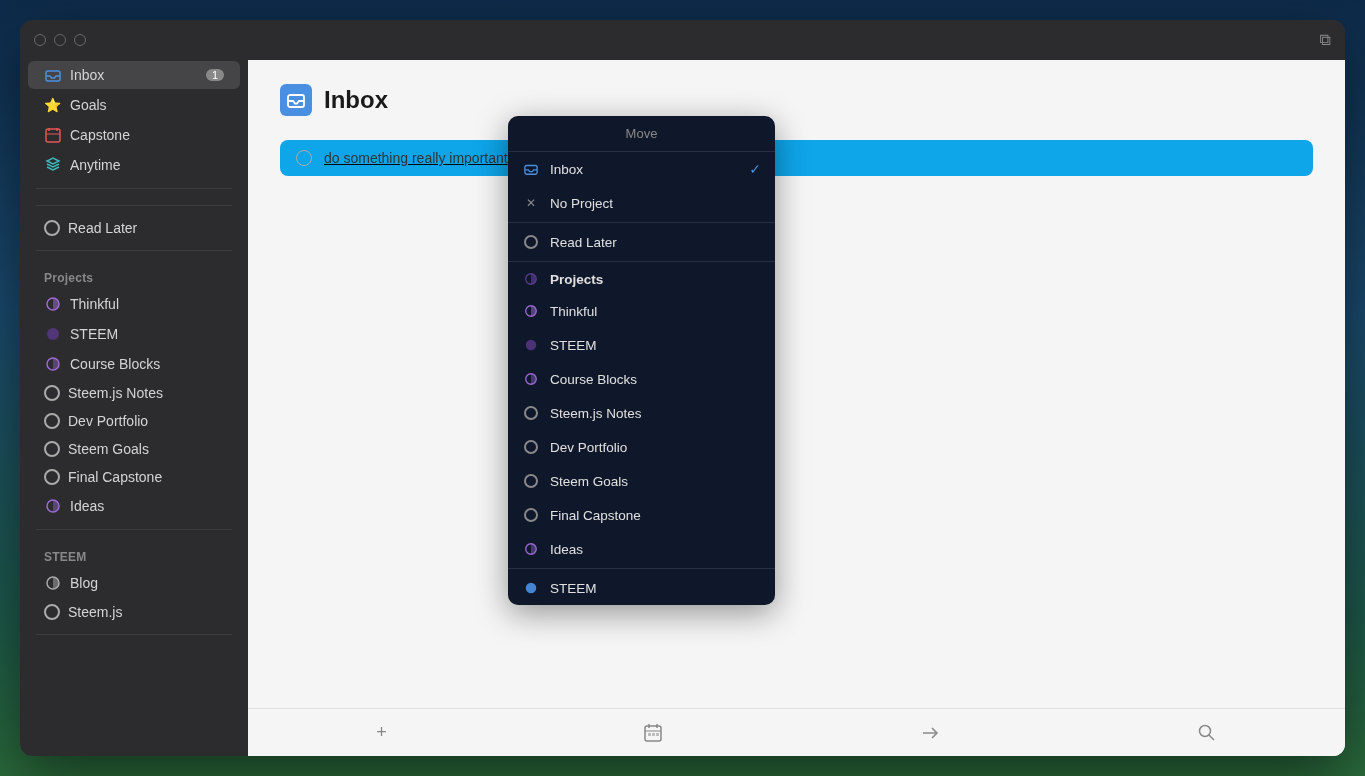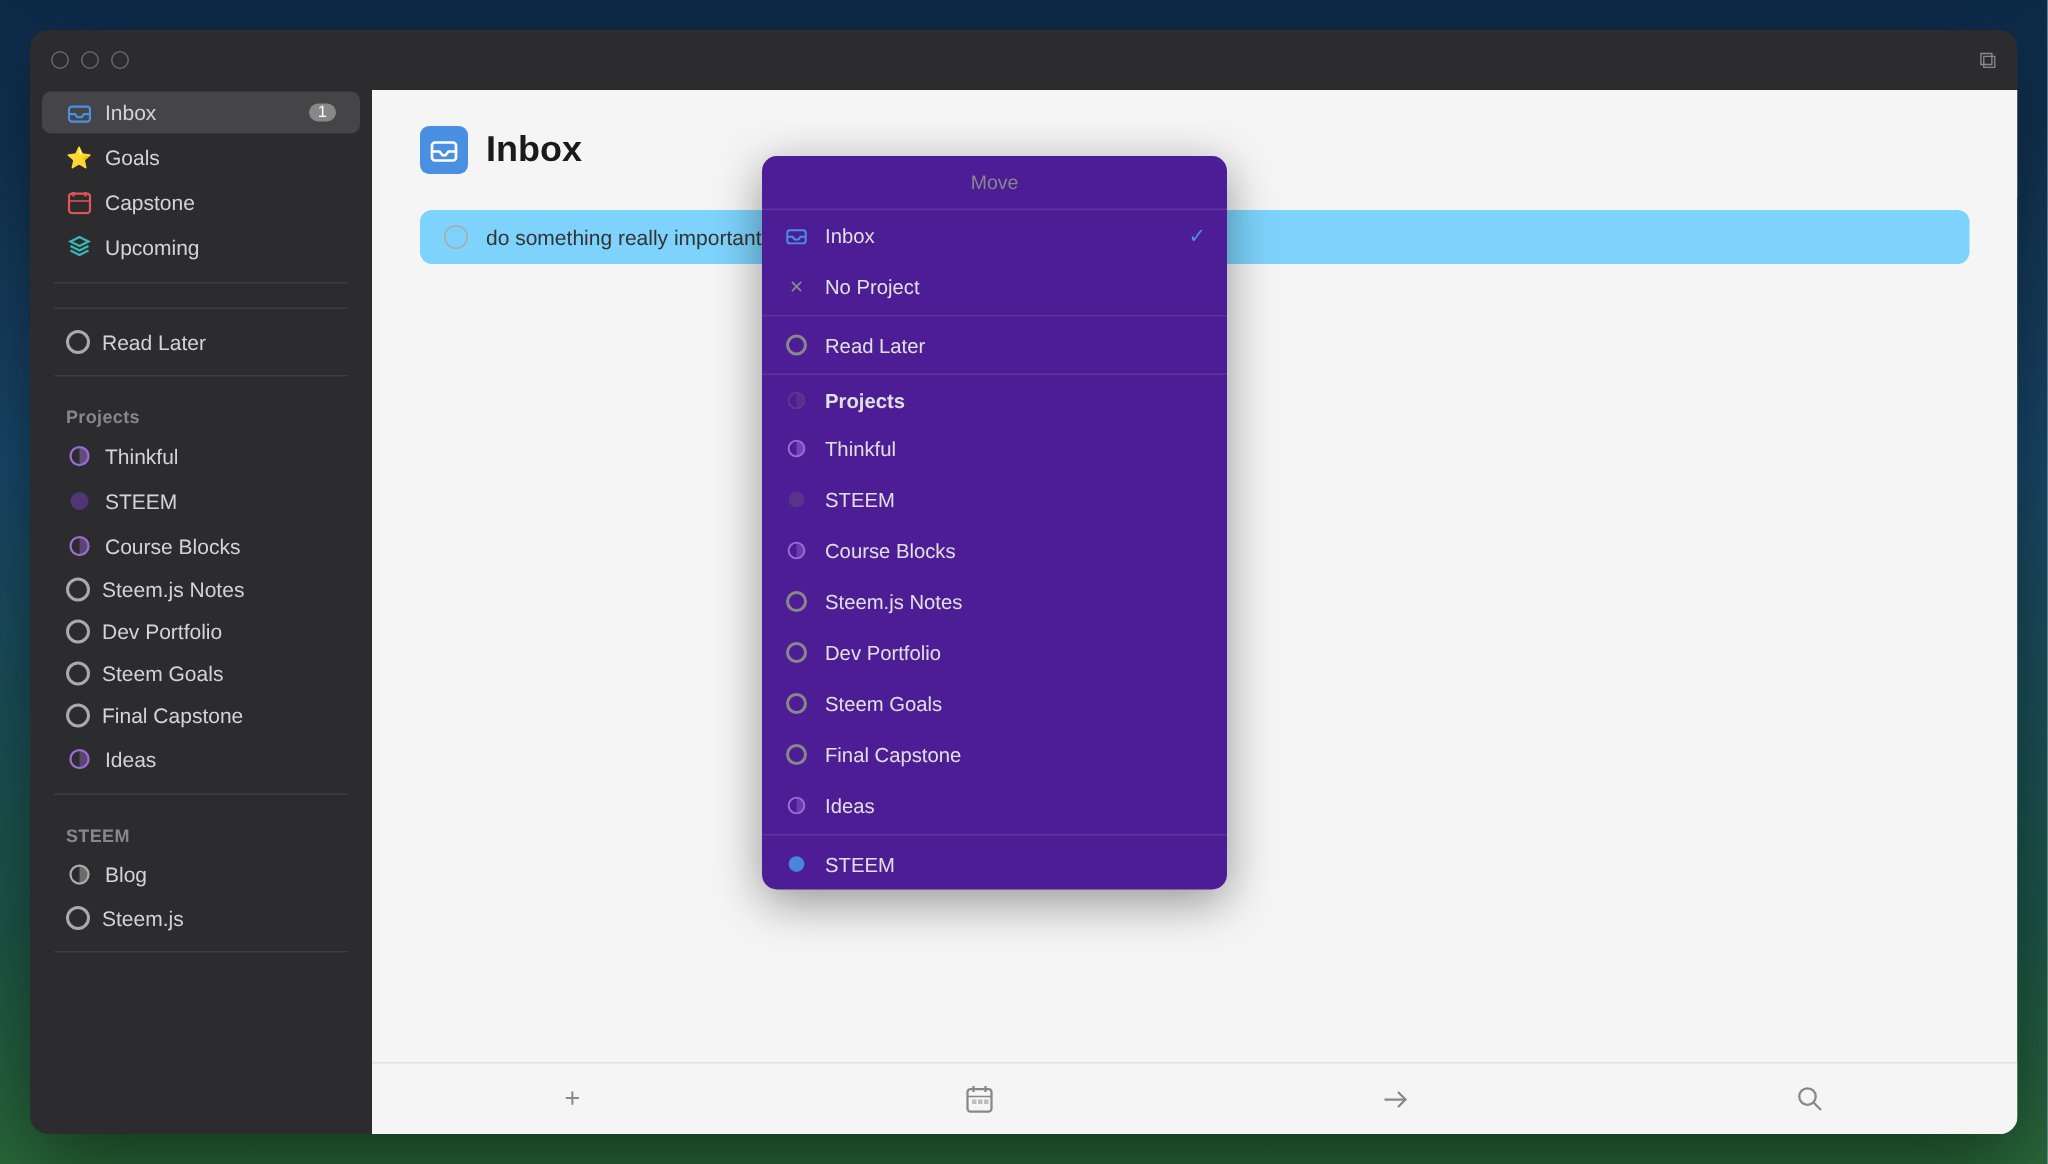--- a/index.html
+++ b/index.html
@@ -176,24 +176,25 @@
 
     .content-body {
       flex: 1;
       padding: 8px 32px;
     }
 
     .task-item {
       display: flex;
       align-items: center;
       padding: 10px 16px;
-      background: #7dd3fc;
+      background: #0ea5e9;
       border-radius: 8px;
       gap: 12px;
       cursor: pointer;
+      text-decoration: underline;
     }
 
     .task-checkbox {
       width: 16px;
       height: 16px;
       border: 1.5px solid #aaa;
       border-radius: 50%;
       flex-shrink: 0;
     }
 
@@ -218,24 +219,24 @@
       font-size: 18px;
       padding: 8px 20px;
       display: flex;
       align-items: center;
       justify-content: center;
     }
 
     
     .move-popup {
       position: absolute;
-      top: 44px;
+      top: 56px;
       left: 260px;
-      width: 310px;
-      background: #4c1d95;
+      width: 267px;
+      background: #0f172a;
       border-radius: 10px;
       box-shadow: 0 8px 32px rgba(0,0,0,0.4);
       z-index: 100;
       overflow: hidden;
     }
 
     .popup-title {
       text-align: center;
       padding: 10px;
       font-size: 13px;
@@ -341,21 +342,21 @@
       </div>
 
       <div class="sidebar-item">
         <span class="sidebar-icon icon-teal">
           <svg width="16" height="16" viewBox="0 0 16 16" fill="none">
             <path d="M2 10l6 3 6-3" stroke="#3ab8b8" stroke-width="1.5" fill="none"></path>
             <path d="M2 7l6 3 6-3" stroke="#3ab8b8" stroke-width="1.5" fill="none"></path>
             <path d="M2 4l6 3 6-3-6-3-6 3z" stroke="#3ab8b8" stroke-width="1.5" fill="none"></path>
           </svg>
         </span>
-        <span>Upcoming</span>
+        <span>Anytime</span>
       </div>
 
 
       <div class="sidebar-divider"></div>
 
 
 
       <div class="sidebar-divider"></div>
 
       <div class="sidebar-item">

